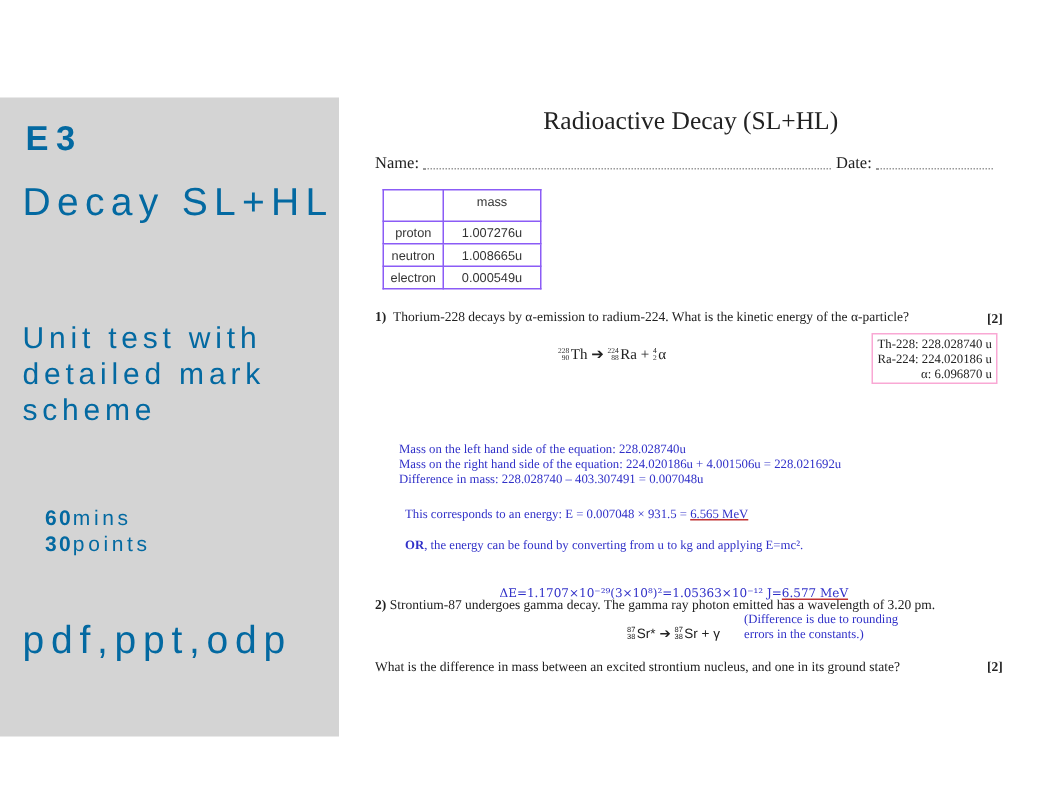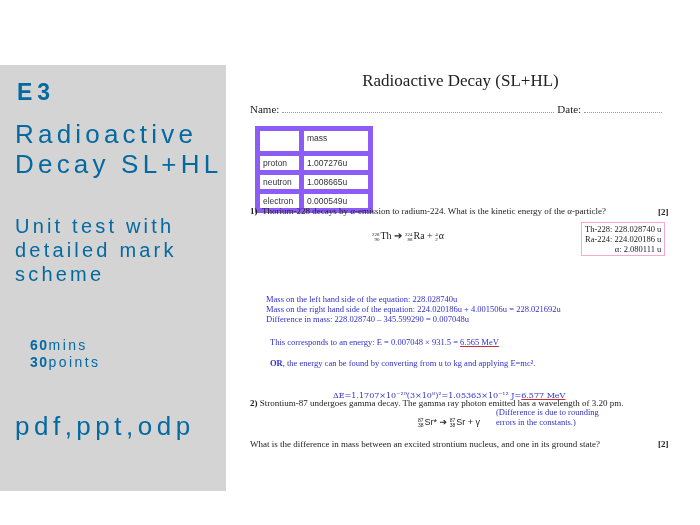--- a/index.html
+++ b/index.html
@@ -16,42 +16,41 @@
 
   
   .doc { position:absolute; left:228px; top:60px; width:460px; height:400px; }
   .doc-title { position:absolute; left:0; width:465px; top:11px; text-align:center; font-size:17px;font-family:Liberation Serif, serif; }
   .name-row { position:absolute; left:22px; top:43px; font-size:11px; width:420px; display:flex; }
   .name-row .line { border-bottom:1px dotted #999; height:9px; margin:0 3px; }
   .name-row .l1 { width:272px; }
   .name-row .l2 { width:78px; }
 
   table.mass { position:absolute; left:27px; top:66px; border-collapse:collapse; font-family:"Liberation Sans", sans-serif; font-size:8.5px; color:#333; }
-  table.mass td { border:5px solid #8b5cf6; padding:2px 3px; height:10px; }
+  table.mass td { border:1px solid #8b5cf6; padding:2px 3px; height:10px;text-align:center; }
   table.mass td.c1 { width:33px; }
   table.mass td.c2 { width:58px; }
   table.mass tr.hdr td { height:16px; vertical-align:top; }
 
   .q { position:absolute; font-size:9px; color:#222; white-space:nowrap; }
   .mark { position:absolute; font-size:9px; font-weight:bold; }
   .eq { position:absolute; font-size:10px; white-space:nowrap; }
   .nuc { display:inline-flex; flex-direction:column; font-size:5px; line-height:5px; vertical-align:middle; text-align:right; margin-right:1px; }
   .const-box { position:absolute; left:353px; top:162px; border:1px solid #f9a8d4; font-size:8.5px; line-height:10px; padding:1px 3px; text-align:right; white-space:nowrap; }
   .blue { color:#3030c8;margin-top:36px; }
   .ans { position:absolute; font-size:8.5px; white-space:nowrap; line-height:10px; }
   .ul { text-decoration:underline; text-decoration-color:#c03030; }
   .math { font-family:"DejaVu Serif", serif; font-size:8px; }
 </style>
 </head>
 <body>
 
 <div class="panel">
   <div class="code">E3</div>
   <div class="title">
-    <div>Radioactive</div>
     <div>Decay SL+HL</div>
   </div>
   <div class="desc">
     <div>Unit test with</div>
     <div>detailed mark</div>
     <div>scheme</div>
   </div>
   <div class="meta">
     <div><b>60</b><span>mins</span></div>
     <div><b>30</b><span>points</span></div>
@@ -108,26 +107,26 @@
     <span>+</span>
     <span class="nuc">
         <span>4</span>
         <span>2</span>
       </span><span>α</span>
   </div>
 
   <div class="const-box">
     <div>Th-228: 228.028740 u</div>
     <div>Ra-224: 224.020186 u</div>
-    <div>α: 2.080111 u</div>
+    <div>α: 6.096870 u</div>
   </div>
 
   <div class="ans blue" style="left:38px; top:198px;">Mass on the left hand side of the equation:  228.028740u</div>
   <div class="ans blue" style="left:38px; top:208px;">Mass on the right hand side of the equation:  224.020186u + 4.001506u = 228.021692u</div>
-  <div class="ans blue" style="left:38px; top:218px;">Difference in mass: 228.028740 – 345.599290 = 0.007048u</div>
+  <div class="ans blue" style="left:38px; top:218px;">Difference in mass: 228.028740 – 403.307491 = 0.007048u</div>
 
   <div class="ans blue" style="left:42px; top:241px;">
     <span>This corresponds to an energy:  E = 0.007048 × 931.5 = </span><span class="ul">6.565 MeV</span>
   </div>
 
   <div class="ans blue" style="left:42px; top:262px;">
     <b>OR</b><span>, the energy can be found by converting from u to kg and applying E=mc².</span>
   </div>
 
   <div class="ans blue math" style="left:105px; top:295px;">

